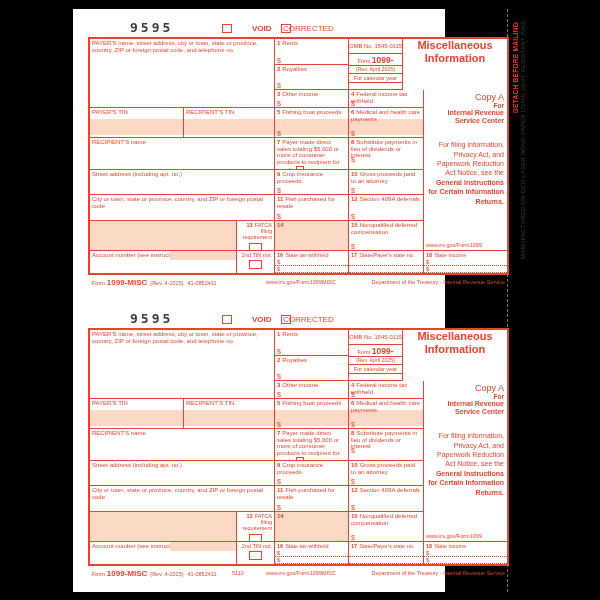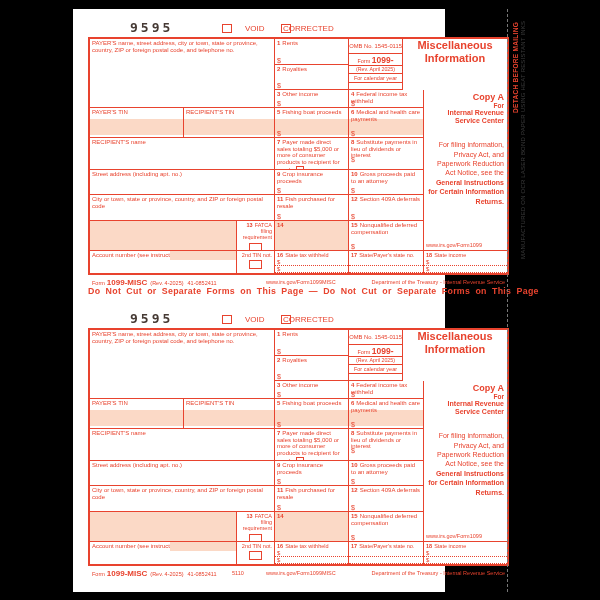--- a/index.html
+++ b/index.html
@@ -18,21 +18,21 @@
   .slot-a{top:11px;}
   .slot-b{top:302px;}
   .form-head{position:relative;height:17px;}
   .scan-code{position:absolute;left:42px;top:0;font-family:"DejaVu Sans Mono",monospace;
              font-size:13px;font-weight:700;letter-spacing:3px;color:var(--scan_black);}
   .chk{display:inline-block;border:1px solid var(--form_red);background:#fff;box-sizing:border-box;}
   .head-chk{position:absolute;width:10px;height:9px;top:4px;}
   .void-chk{left:134px;}
   .corrected-chk{left:193px;}
   .head-lbl{position:absolute;top:4px;font-size:8px;color:var(--form_red);}
-  .void-lbl{left:157px;}
+  .void-lbl{left:164px;font-weight:bold;}
   .corrected-lbl{left:195px;}
 
   .form-grid{position:relative;width:417px;height:234px;border:2px solid var(--form_red);
              box-sizing:content-box;background:#fff;}
   .cell{position:absolute;box-sizing:border-box;color:var(--form_red);overflow:hidden;z-index:1;}
   .br{border-right:1px solid var(--form_red);}
   .bb{border-bottom:1px solid var(--form_red);}
   .bl{font-size:6px;line-height:1.12;padding:1px 2px;}
   .bn{font-weight:700;margin-right:2px;}
   .dollar{position:absolute;left:2px;bottom:0;font-size:7px;line-height:1;}
@@ -47,21 +47,21 @@
   .c-formno{left:259px;top:15px;width:54px;height:12px;text-align:center;padding-top:1px;font-size:5.5px;}
   .formnum{font-size:8.5px;font-weight:700;}
   .c-rev{left:259px;top:27px;width:54px;height:8px;font-size:5.3px;text-align:center;}
   .c-calyear{left:259px;top:35px;width:54px;height:9px;font-size:5.5px;text-align:center;padding-top:1px;}
   .c-yearblank{left:259px;top:44px;width:54px;height:7px;}
   .c-title{left:313px;top:0;width:104px;height:51px;text-align:center;font-weight:700;
            font-size:11px;line-height:1.2;padding-top:0;}
   .c-b3{left:185px;top:51px;width:74px;height:18px;}
   .c-b4{left:259px;top:51px;width:75px;height:18px;}
   .c-info{left:334px;top:51px;width:83px;height:161px;text-align:right;padding:2px 3px 0 2px;}
-  .copyA{font-size:9px;font-weight:700;}
+  .copyA{font-size:9px;font-weight:400;}
   .copyFor{font-size:6.5px;font-weight:700;}
   .copyDest{font-size:7px;font-weight:700;line-height:1.15;}
   .filing{margin-top:15px;font-size:7px;line-height:1.35;}
   .irsurl{position:absolute;bottom:2px;left:2px;font-size:5.5px;text-align:left;white-space:nowrap;}
   .c-ptin{left:0;top:69px;width:94px;height:30px;}
   .c-rtin{left:94px;top:69px;width:91px;height:30px;}
   .c-b5{left:185px;top:69px;width:74px;height:30px;}
   .c-b6{left:259px;top:69px;width:75px;height:30px;}
   .c-rname{left:0;top:99px;width:185px;height:32px;}
   .c-b7{left:185px;top:99px;width:74px;height:32px;}
@@ -272,21 +272,20 @@
 
   <div class="form-footer">
     <span class="f-left">
       <span class="fw">Form</span><b class="fn">1099-MISC</b><span class="fr">(Rev. 4-2025)</span><span class="fc">41-0852411</span>
     </span>
 
     <span class="f-url">www.irs.gov/Form1099MISC</span>
     <span class="f-dept">Department of the Treasury - Internal Revenue Service</span>
   </div>
 </div>
-  <div class="cut-warning">Do Not Cut or Separate Forms on This Page — Do Not Cut or Separate Forms on This Page</div>
   <div class="form-slot slot-b">
   <div class="form-head">
     <span class="scan-code">9595</span>
     <span class="chk head-chk void-chk"></span>
     <span class="head-lbl void-lbl">VOID</span>
     <span class="chk head-chk corrected-chk"></span>
     <span class="head-lbl corrected-lbl">CORRECTED</span>
   </div>
 
   <div class="form-grid">

